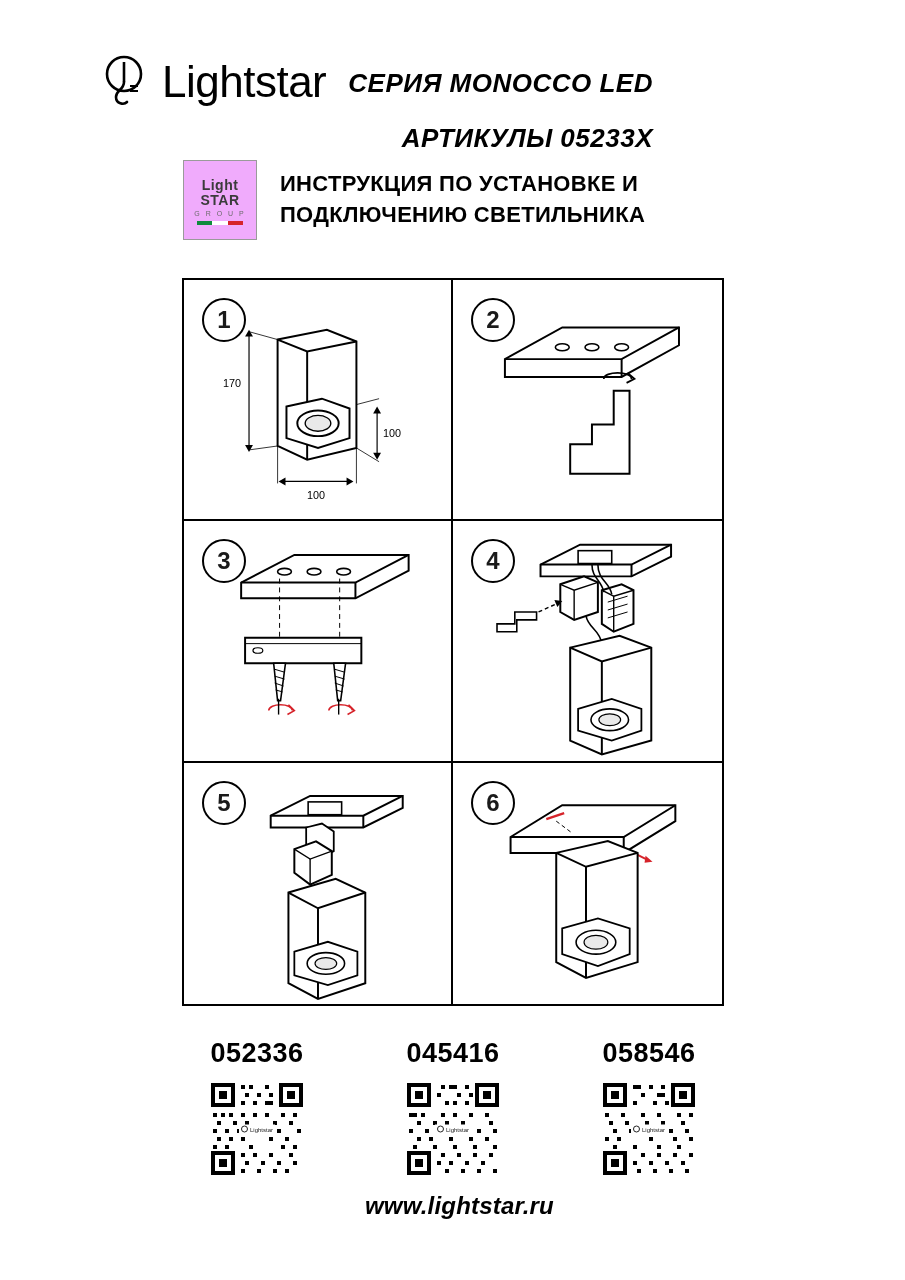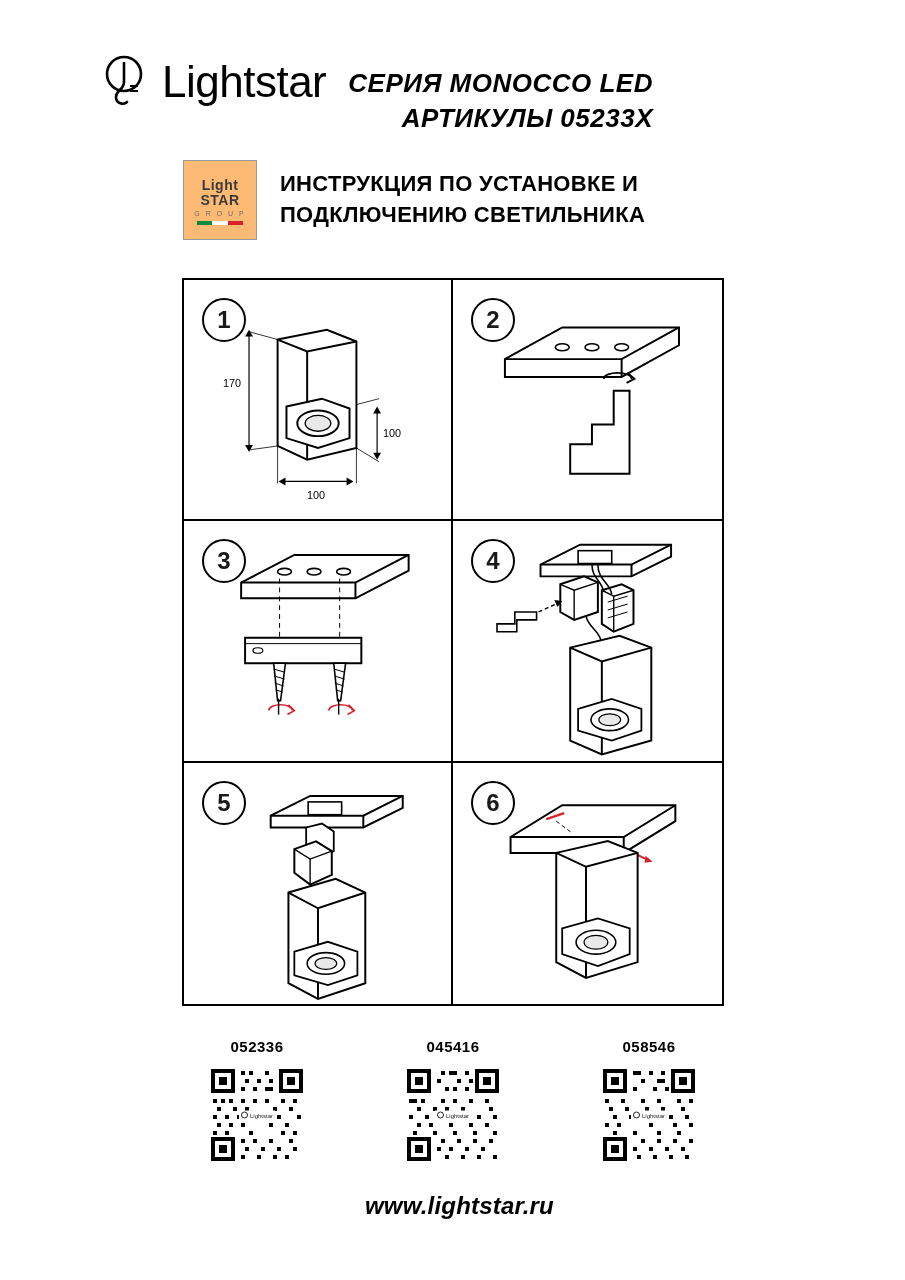--- a/index.html
+++ b/index.html
@@ -37,36 +37,36 @@
   }
   .title-line1 {
     font-size: 26px;
     font-weight: bold;
     font-style: italic;
     letter-spacing: 0.5px;
     color: #000;
     white-space: nowrap;
   }
   .title-line2 {
-    margin-top: 4px;
+    margin-top: 24px;
     font-size: 26px;
     font-weight: bold;
     font-style: italic;
     letter-spacing: 0.5px;
     color: #000;
     white-space: nowrap;
   }
 
   
   .logo-box {
     position: absolute;
     left: 183px; top: 160px;
     width: 74px; height: 80px;
     border: 1px solid #9a9a9a;
-    background: #fdba74;
+    background: #f0abfc;
     display: flex;
     flex-direction: column;
     align-items: center;
     justify-content: center;
     padding-top: 2px;
   }
   .logo-box .lb-line {
     font-size: 14px;
     font-weight: bold;
     line-height: 15px;
@@ -138,21 +138,21 @@
   
   .qr-row {
     position: absolute;
     left: 182px; top: 1038px;
     width: 542px;
     display: flex;
     justify-content: space-between;
   }
   .qr-item { width: 150px; text-align: center; }
   .qr-code-label {
-    font-size: 15px;
+    font-size: 27px;
     font-weight: bold;
     letter-spacing: 0.5px;
     color: #000;
     margin-bottom: 10px;
   }
   .qr-img {
     width: 100px; height: 100px;
     margin: 0 auto;
     position: relative;
     background: #fff;

